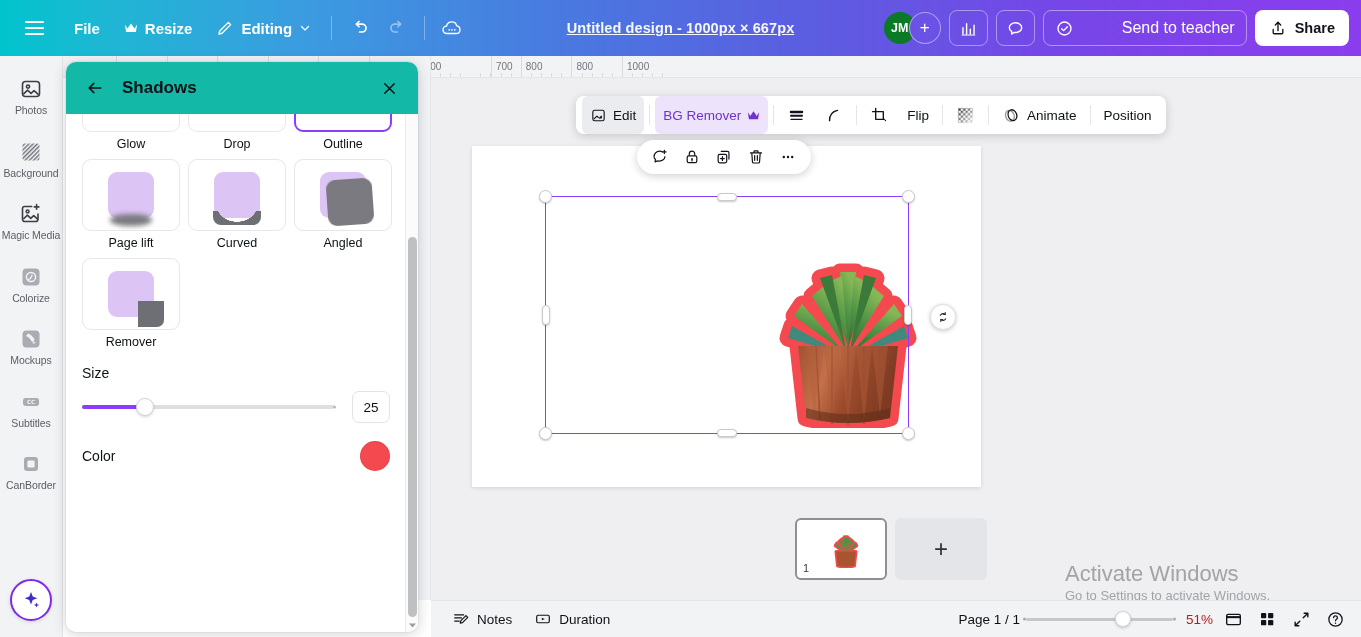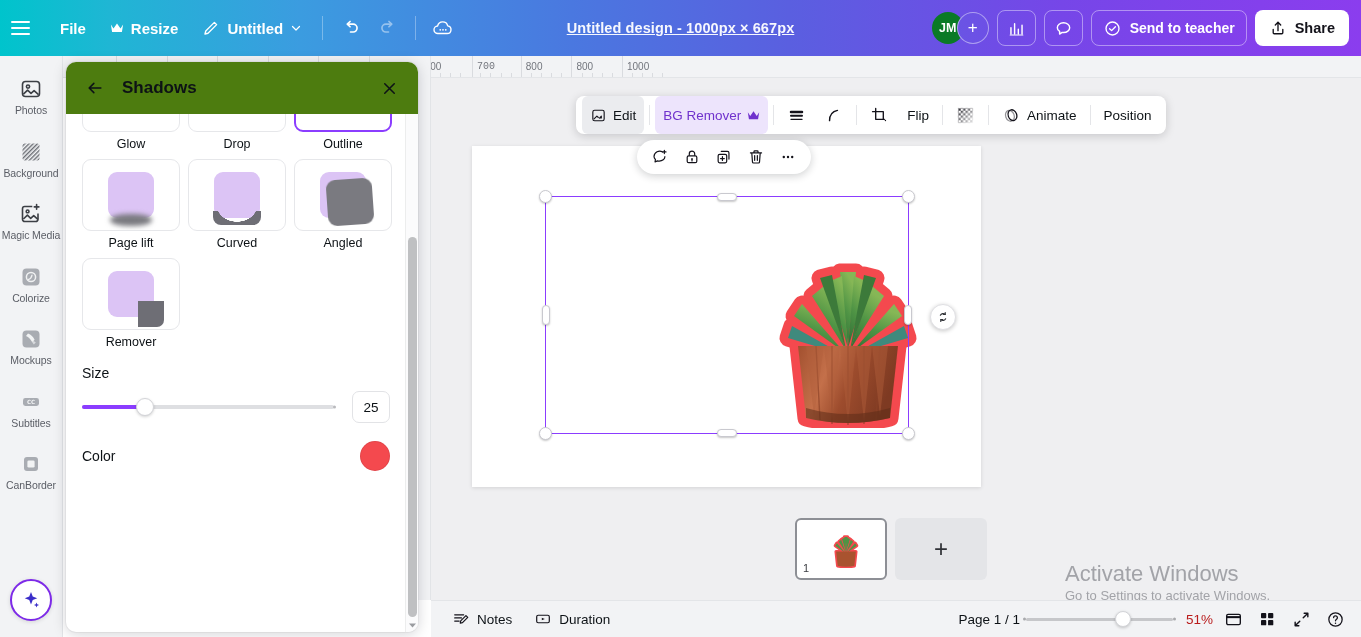--- a/index.html
+++ b/index.html
@@ -12,21 +12,21 @@
   }
   #app { position: relative; width: 1361px; height: 637px; }
 
   
   .topbar {
     position: absolute; left: 0; top: 0; width: 1361px; height: 56px;
     background: linear-gradient(90deg, #00c4cc 0%, #1fb6d4 8%, #3b9ce0 22%,
                  #4a78e0 42%, #5a5fe0 58%, #7646e8 78%, #8b3dee 100%);
     display: flex; align-items: center; color: #fff;
   }
-  .tb-left { display: flex; align-items: center; gap: 0px; }
+  .tb-left { display: flex; align-items: center; gap: 0px; padding-left: 14px; }
   .tb-btn {
     display: flex; align-items: center; gap: 7px;
     height: 36px; padding: 0 12px; border-radius: 8px;
     font-size: 15px; font-weight: 700; color: #fff; cursor: pointer;
     white-space: nowrap;
   }
   .hamburger { width: 40px; height: 40px; display: flex; align-items: center;
     justify-content: center; border-radius: 8px; cursor: pointer; margin-right: 8px;}
   .hamburger i { display:block; position: relative; width: 19px; height: 2px;
     background: #fff; border-radius: 2px; }
@@ -61,21 +61,21 @@
     border: 1.5px solid rgba(255,255,255,0.45);
     display: flex; align-items: center; justify-content: center;
     font-size: 17px; font-weight: 400; cursor: pointer; color:#fff;
     background: linear-gradient(90deg,#6a54e4,#6d50e6);
   }
   .ghost-btn {
     height: 36px; border: 1.2px solid rgba(255,255,255,0.42);
     border-radius: 8px; display: flex; align-items: center; gap: 8px;
     padding: 0 11px; cursor: pointer;
   }
-  .ghost-btn span { font-size: 14px; font-weight: 700; }
+  .ghost-btn span { font-size: 16px; font-weight: 400; margin-left: 40px; }
   .share-btn {
     height: 36px; background: #fff; color: #13121a; border-radius: 8px;
     display: flex; align-items: center; gap: 8px; padding: 0 14px;
     font-size: 14.5px; font-weight: 700; cursor: pointer;
   }
 
   
   .sidebar {
     position: absolute; left: 0; top: 56px; width: 63px; height: 581px;
     background: #f2f3f5; border-right: 1px solid #e3e5e8;
@@ -100,21 +100,21 @@
 
   
   .panel {
     position: absolute; left: 66px; top: 62px; width: 352px; height: 570px;
     background: #fff; border-radius: 10px;
     box-shadow: 0 2px 14px rgba(10,10,30,.18), 0 0 0 1px rgba(0,0,0,.04);
     z-index: 40; overflow: hidden;
   }
   .panel-head {
     height: 52px; display: flex; align-items: center; padding: 0 14px;
-    background: #4d7c0f; position: relative; z-index: 3;
+    background: #14b8a6; position: relative; z-index: 3;
   }
   .panel-title { font-size: 17px; font-weight: 700; color: #0d1216; margin-left: 12px; }
   .panel-close { margin-left: auto; cursor: pointer; width:30px;height:30px;
     display:flex;align-items:center;justify-content:center;border-radius:6px;}
   .panel-back { cursor: pointer; width:30px;height:30px;
     display:flex;align-items:center;justify-content:center;border-radius:6px;}
   .panel-body { position: absolute; top: 52px; left: 0; right: 12px; bottom: 0;
     padding: 0 16px; }
   .fx-grid { display: grid; grid-template-columns: repeat(3, 98px); gap: 8px 8px; }
   .fx-cell { cursor: pointer; }
@@ -315,21 +315,21 @@
       <div class="tb-btn">
         <svg width="14" height="12" viewBox="0 0 16 13">
           <path d="M1 2.4 L4 7 L8 1.4 L12 7 L15 2.4 L13.6 11 L2.4 11 Z" fill="#fff"></path>
         </svg>
         <span>Resize</span>
       </div>
       <div class="tb-btn">
         <svg width="18" height="18" viewBox="0 0 24 24" fill="none" stroke="#fff" stroke-width="1.8">
           <path d="M16.5 4.5l3 3L8 19l-4 1 1-4z" stroke-linejoin="round"></path>
         </svg>
-        <span>Untitled</span>
+        <span>Editing</span>
         <svg width="12" height="12" viewBox="0 0 24 24" fill="none" stroke="#fff" stroke-width="2.4">
           <path d="M5 9l7 7 7-7" stroke-linecap="round" stroke-linejoin="round"></path>
         </svg>
       </div>
       <div class="divider-v"></div>
       <div class="icon-btn">
         <svg width="21" height="21" viewBox="0 0 24 24" fill="none" stroke="#fff" stroke-width="1.9">
           <path d="M9 7H15a4.5 4.5 0 010 9h-3" stroke-linecap="round"></path>
           <path d="M11.5 4L8.3 7l3.2 3" stroke-linecap="round" stroke-linejoin="round"></path>
         </svg>
@@ -498,21 +498,21 @@
         <div class="rk" style="left: 306px;">500</div>
         <div class="rt" style="left: 316.12px;"></div>
         <div class="rt" style="left: 326.24px;"></div>
         <div class="rt" style="left: 336.36px;"></div>
         <div class="rt" style="left: 346.48px;"></div>
         <div class="rk" style="left: 356.6px;">600</div>
         <div class="rt" style="left: 366.72px;"></div>
         <div class="rt" style="left: 376.84px;"></div>
         <div class="rt" style="left: 386.96px;"></div>
         <div class="rt" style="left: 397.08px;"></div>
-        <div class="rk" style="left: 409px; font-family: Liberation Mono, monospace;">700</div>
+        <div class="rk" style="left: 428px;">700</div>
         <div class="rt" style="left: 417.32px;"></div>
         <div class="rt" style="left: 427.44px;"></div>
         <div class="rt" style="left: 437.56px;"></div>
         <div class="rt" style="left: 447.68px;"></div>
         <div class="rk" style="left: 457.8px;">800</div>
         <div class="rt" style="left: 467.92px;"></div>
         <div class="rt" style="left: 478.04px;"></div>
         <div class="rt" style="left: 488.16px;"></div>
         <div class="rt" style="left: 498.28px;"></div>
         <div class="rk" style="left: 508.4px;">800</div>

